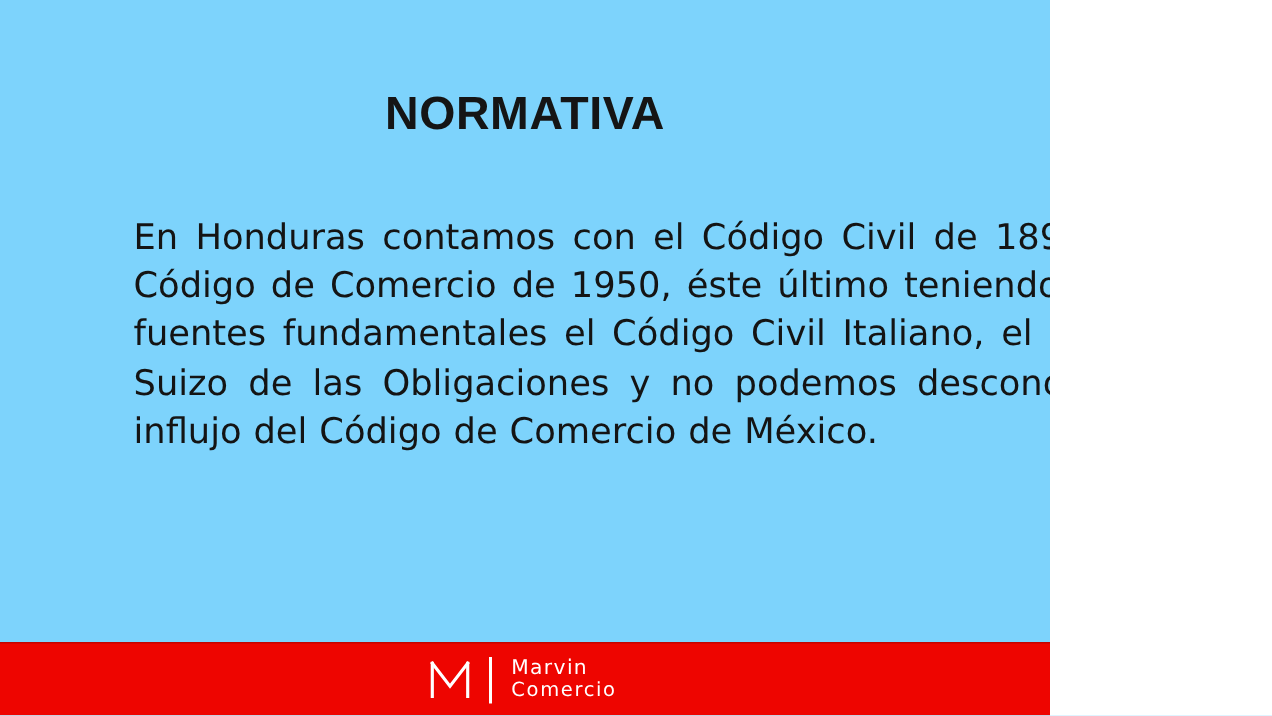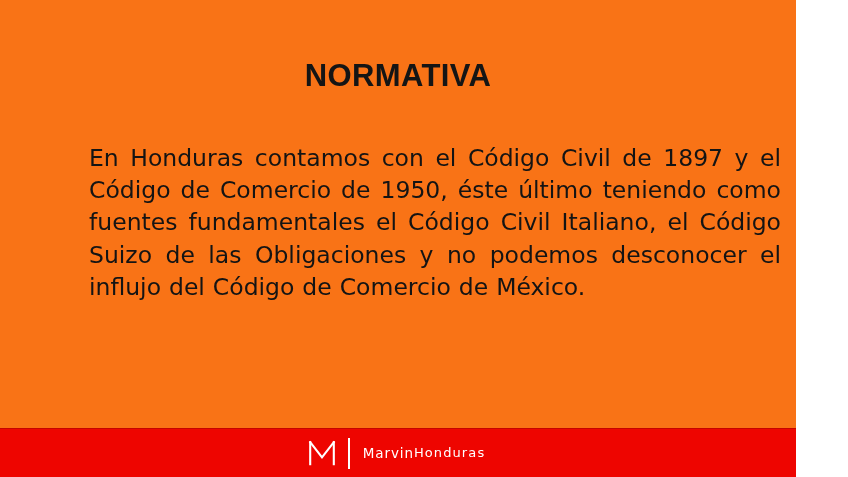--- a/index.html
+++ b/index.html
@@ -5,23 +5,23 @@
   html, body {
     margin: 0;
     padding: 0;
     background: #ffffff;
   }
   body {
     font-family: "Liberation Sans", sans-serif;
   }
   .slide {
     position: relative;
-    width: 796px;
+    width: 700px;
     height: 477px;
-    background: #f97316;
+    background: #7dd3fc;
     overflow: hidden;
     box-sizing: border-box;
   }
 
   
   .slide-title {
     position: absolute;
     left: 0;
     right: 0;
     top: 58px;
@@ -81,20 +81,21 @@
   }
   .logo-divider {
     width: 2px;
     height: 31px;
     background: #ffffff;
     margin-right: 13px;
     flex: 0 0 auto;
   }
   .logo-words {
     display: flex;
+    flex-direction: column;
     justify-content: center;
     line-height: 1;
   }
   .logo-word {
     font-family: "DejaVu Sans", sans-serif;
     font-size: 13.5px;
     font-weight: 400;
     color: #ffffff;
     letter-spacing: 0.9px;
     line-height: 16px;
@@ -124,19 +125,19 @@
           <line x1="3.2" y1="4.2" x2="3.2" y2="26.2"></line>
           <line x1="26.8" y1="4.2" x2="26.8" y2="26.2"></line>
           <polyline points="3.2,4.2 15,19.4 26.8,4.2"></polyline>
         </g>
       </svg>
 
       <div class="logo-divider"></div>
 
       <div class="logo-words">
         <span class="logo-word">Marvin</span>
-        <span class="logo-word logo-word-2">Honduras</span>
+        <span class="logo-word logo-word-2">Comercio</span>
       </div>
 
     </div>
   </div>
 
 </div>
 
 </body></html>

